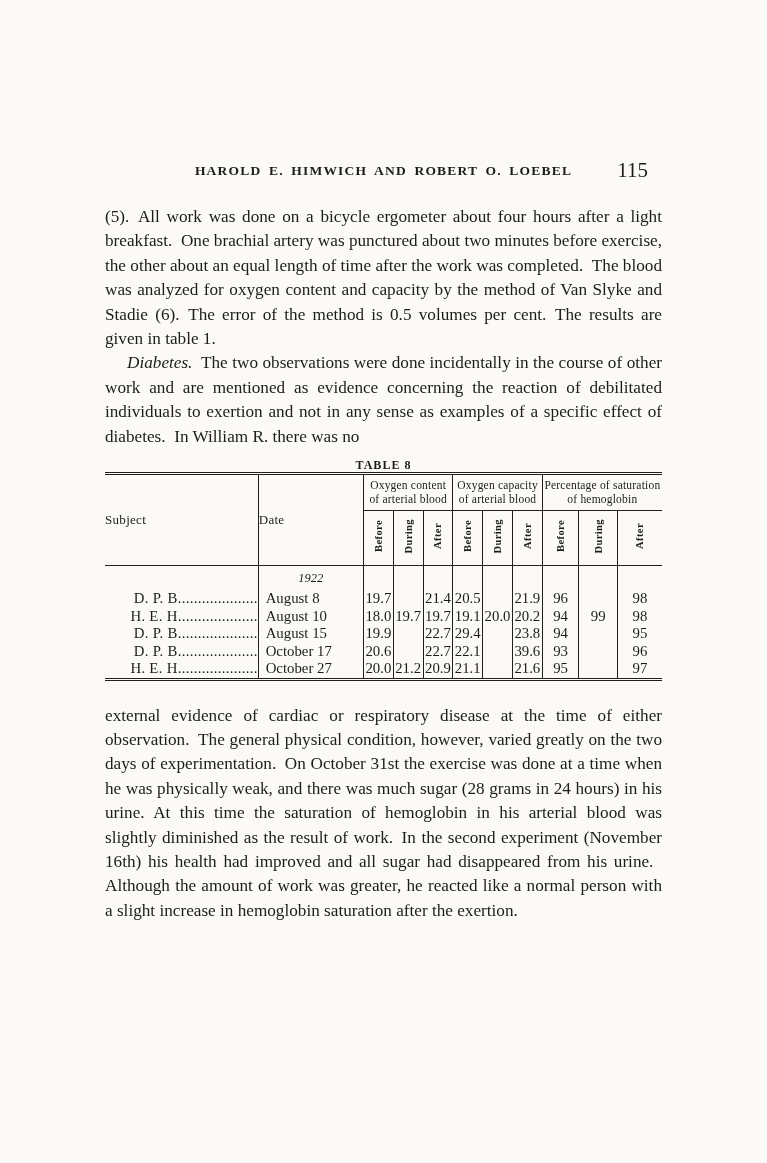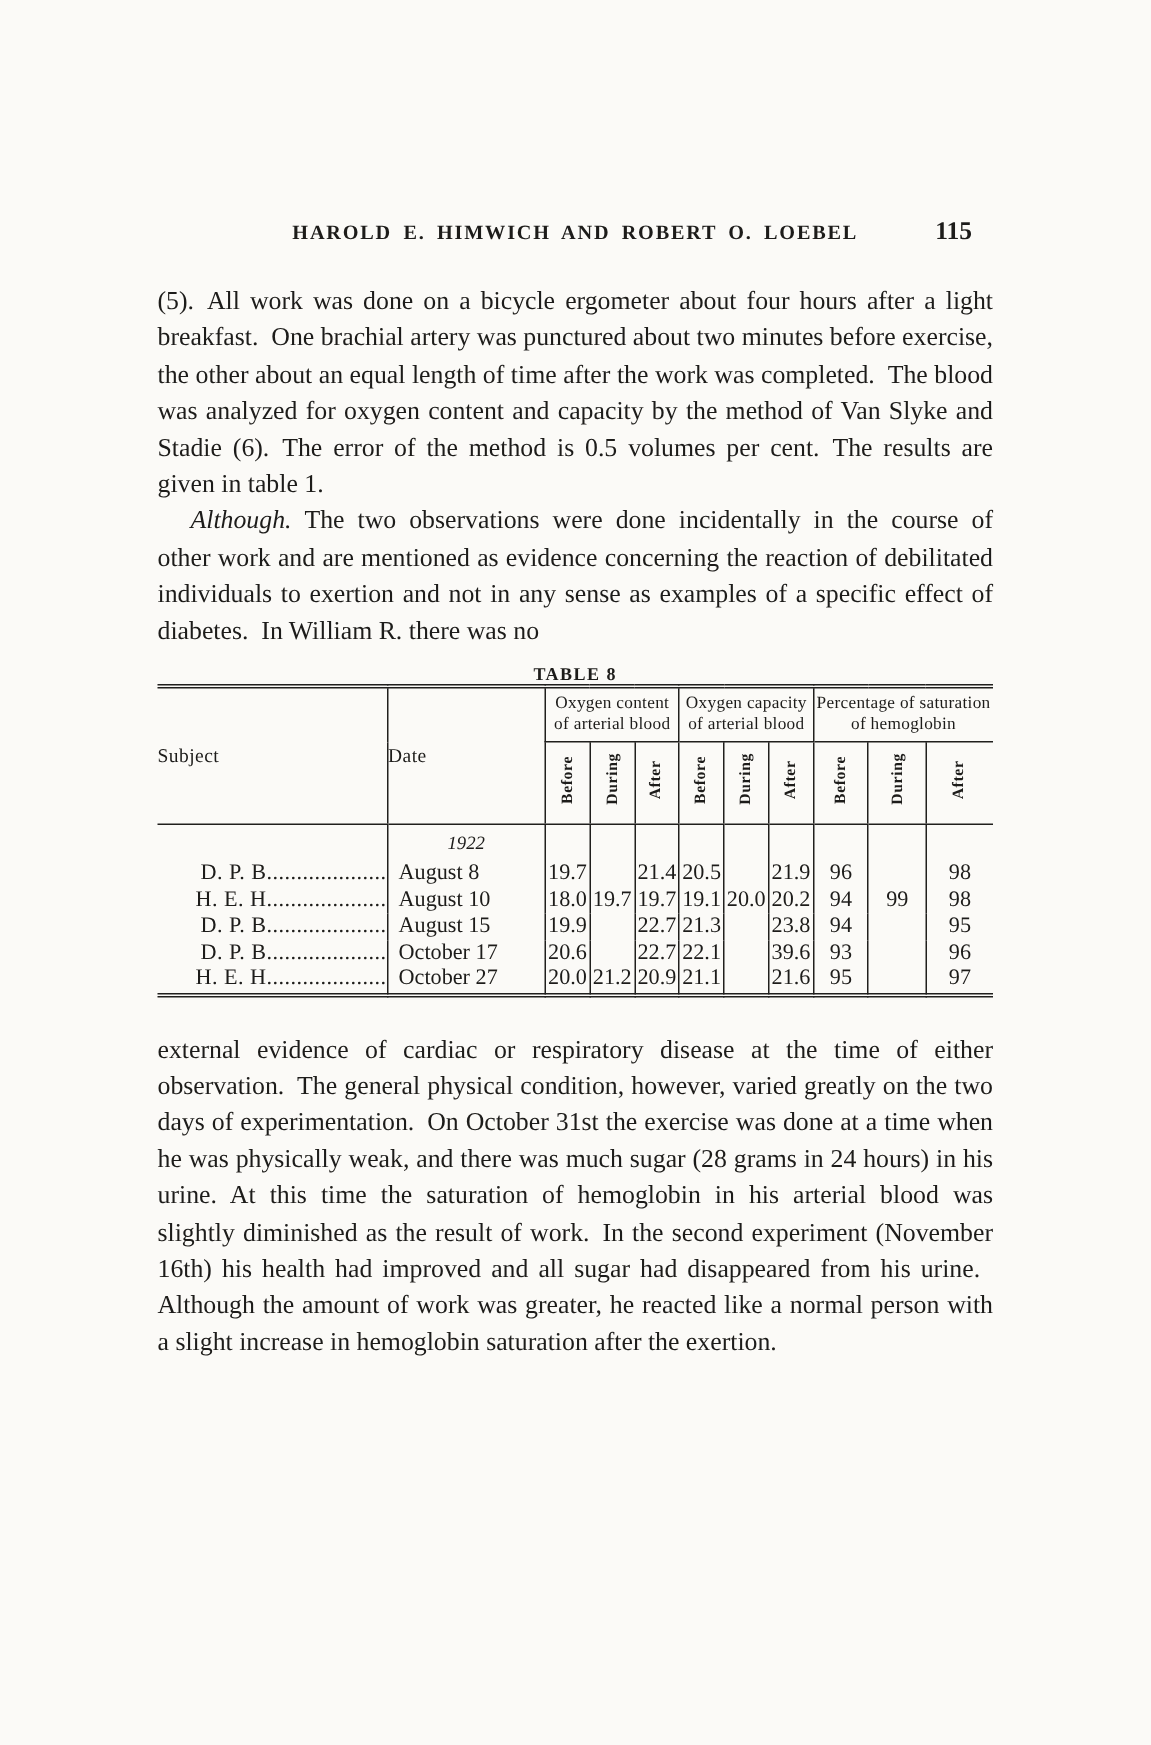--- a/index.html
+++ b/index.html
@@ -17,25 +17,26 @@
   
   .running-head{
     position:relative;
     text-align:center;
     font-weight:bold;
     font-size:13.5px;
     letter-spacing:1.2px;
     line-height:16px;
     margin-bottom:26px;
     word-spacing:3px;
+    margin-top:16px;
   }
   .page-num{
     position:absolute; right:14px; top:-1px;
-    font-weight:bold; letter-spacing:0;
-    font-size:17px; word-spacing:0;
+    font-weight:normal; letter-spacing:0;
+    font-size:21px; word-spacing:0;
   }
   
   .bodytext{
     font-size:17.2px;
     line-height:24.4px;
     text-align:justify;
     margin:0;
   }
   .indent{ text-indent:22px; }
   .ital{ font-style:italic; }
@@ -132,21 +133,21 @@
 
 <div class="page">
 
   <div class="running-head">
     <span>HAROLD E. HIMWICH AND ROBERT O. LOEBEL</span>
     <span class="page-num">115</span>
   </div>
 
   <p class="bodytext"><span>(5). All work was done on a bicycle ergometer about four hours after a light breakfast. One brachial artery was punctured about two minutes before exercise, the other about an equal length of time after the work was completed. The blood was analyzed for oxygen content and capacity by the method of Van Slyke and Stadie (6). The error of the method is 0.5 volumes per cent. The results are given in table 1.</span></p>
 
-  <p class="bodytext indent"><span class="ital">Although.</span><span> The two observations were done incidentally in the course of other work and are mentioned as evidence concerning the reaction of debilitated individuals to exertion and not in any sense as examples of a specific effect of diabetes. In William R. there was no</span></p>
+  <p class="bodytext indent"><span class="ital">Diabetes.</span><span> The two observations were done incidentally in the course of other work and are mentioned as evidence concerning the reaction of debilitated individuals to exertion and not in any sense as examples of a specific effect of diabetes. In William R. there was no</span></p>
 
   <div class="tbl-label">TABLE 8</div>
 
   <table class="datatable">
     <colgroup>
       <col style="width:27.5%">
       <col style="width:18.9%">
       <col style="width:5.35%">
         <col style="width:5.35%">
         <col style="width:5.35%">
@@ -216,21 +217,21 @@
         <td class="value-cell bl">94</td>
         <td class="value-cell bl">99</td>
         <td class="value-cell bl">98</td>
       </tr>
       <tr class="data-row">
         <td class="subject-cell">D. P. B....................</td>
         <td class="date-cell bl">August 15</td>
         <td class="value-cell bl">19.9</td>
         <td class="value-cell bl"></td>
         <td class="value-cell bl">22.7</td>
-        <td class="value-cell bl">21.3</td>
+        <td class="value-cell bl">29.4</td>
         <td class="value-cell bl"></td>
         <td class="value-cell bl">23.8</td>
         <td class="value-cell bl">94</td>
         <td class="value-cell bl"></td>
         <td class="value-cell bl">95</td>
       </tr>
       <tr class="data-row">
         <td class="subject-cell">D. P. B....................</td>
         <td class="date-cell bl">October 17</td>
         <td class="value-cell bl">20.6</td>

